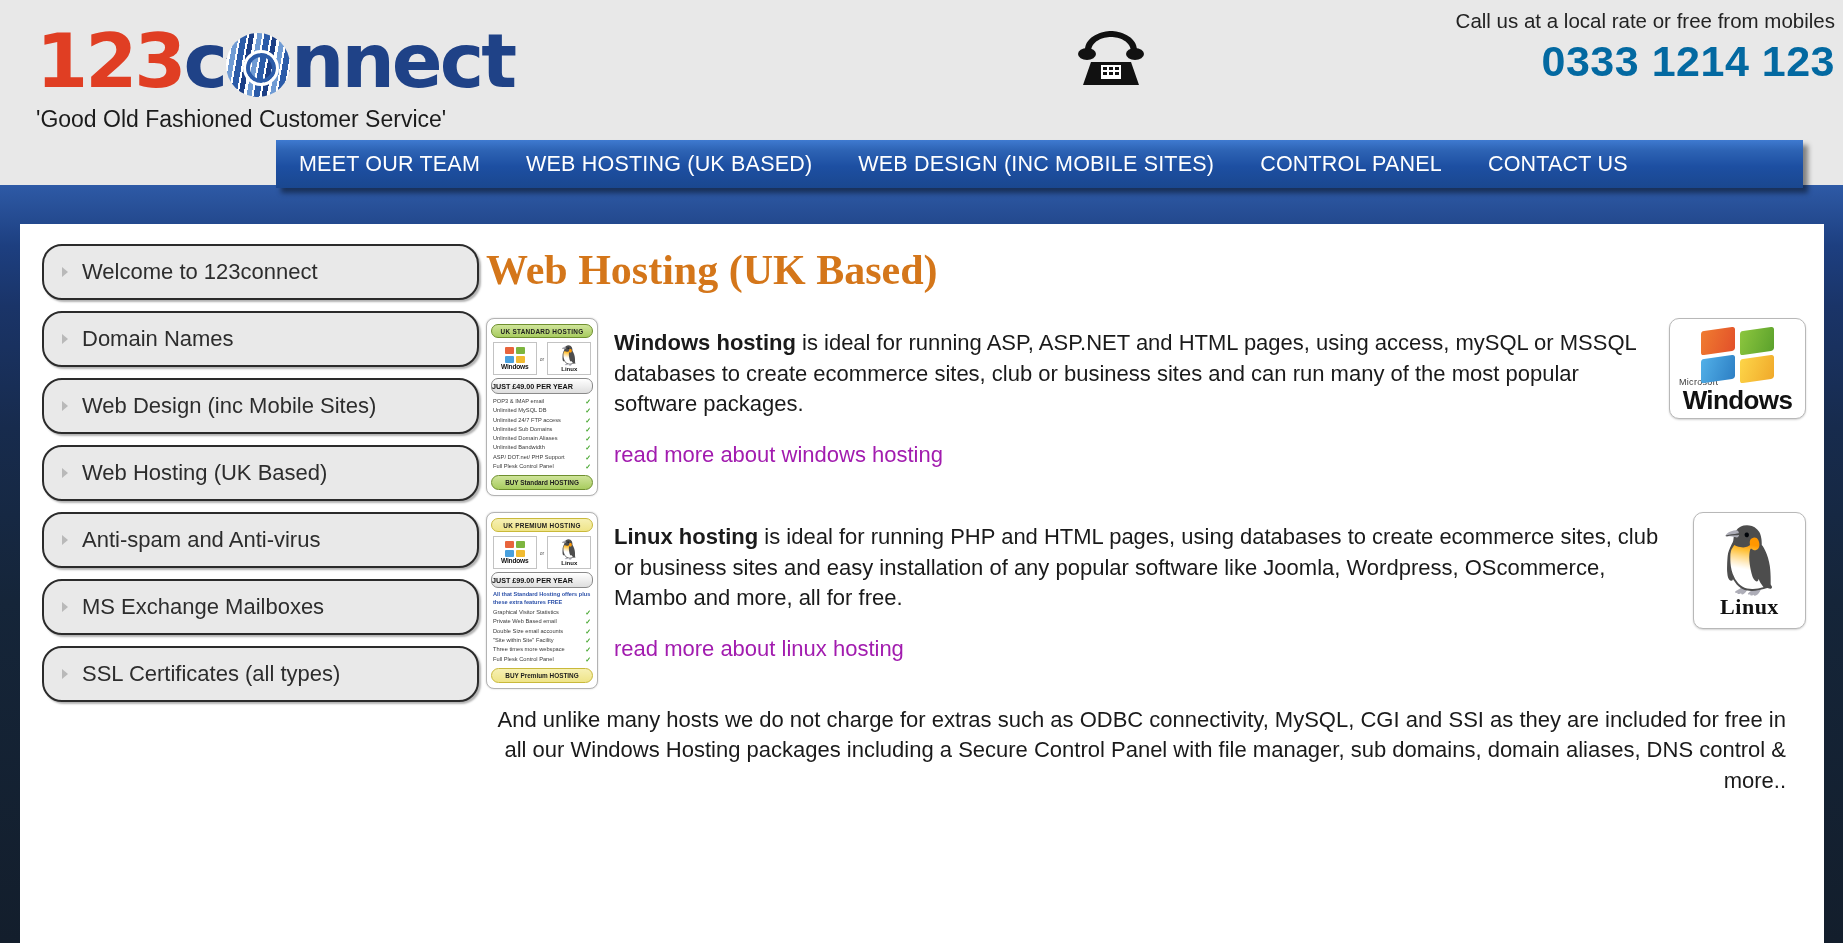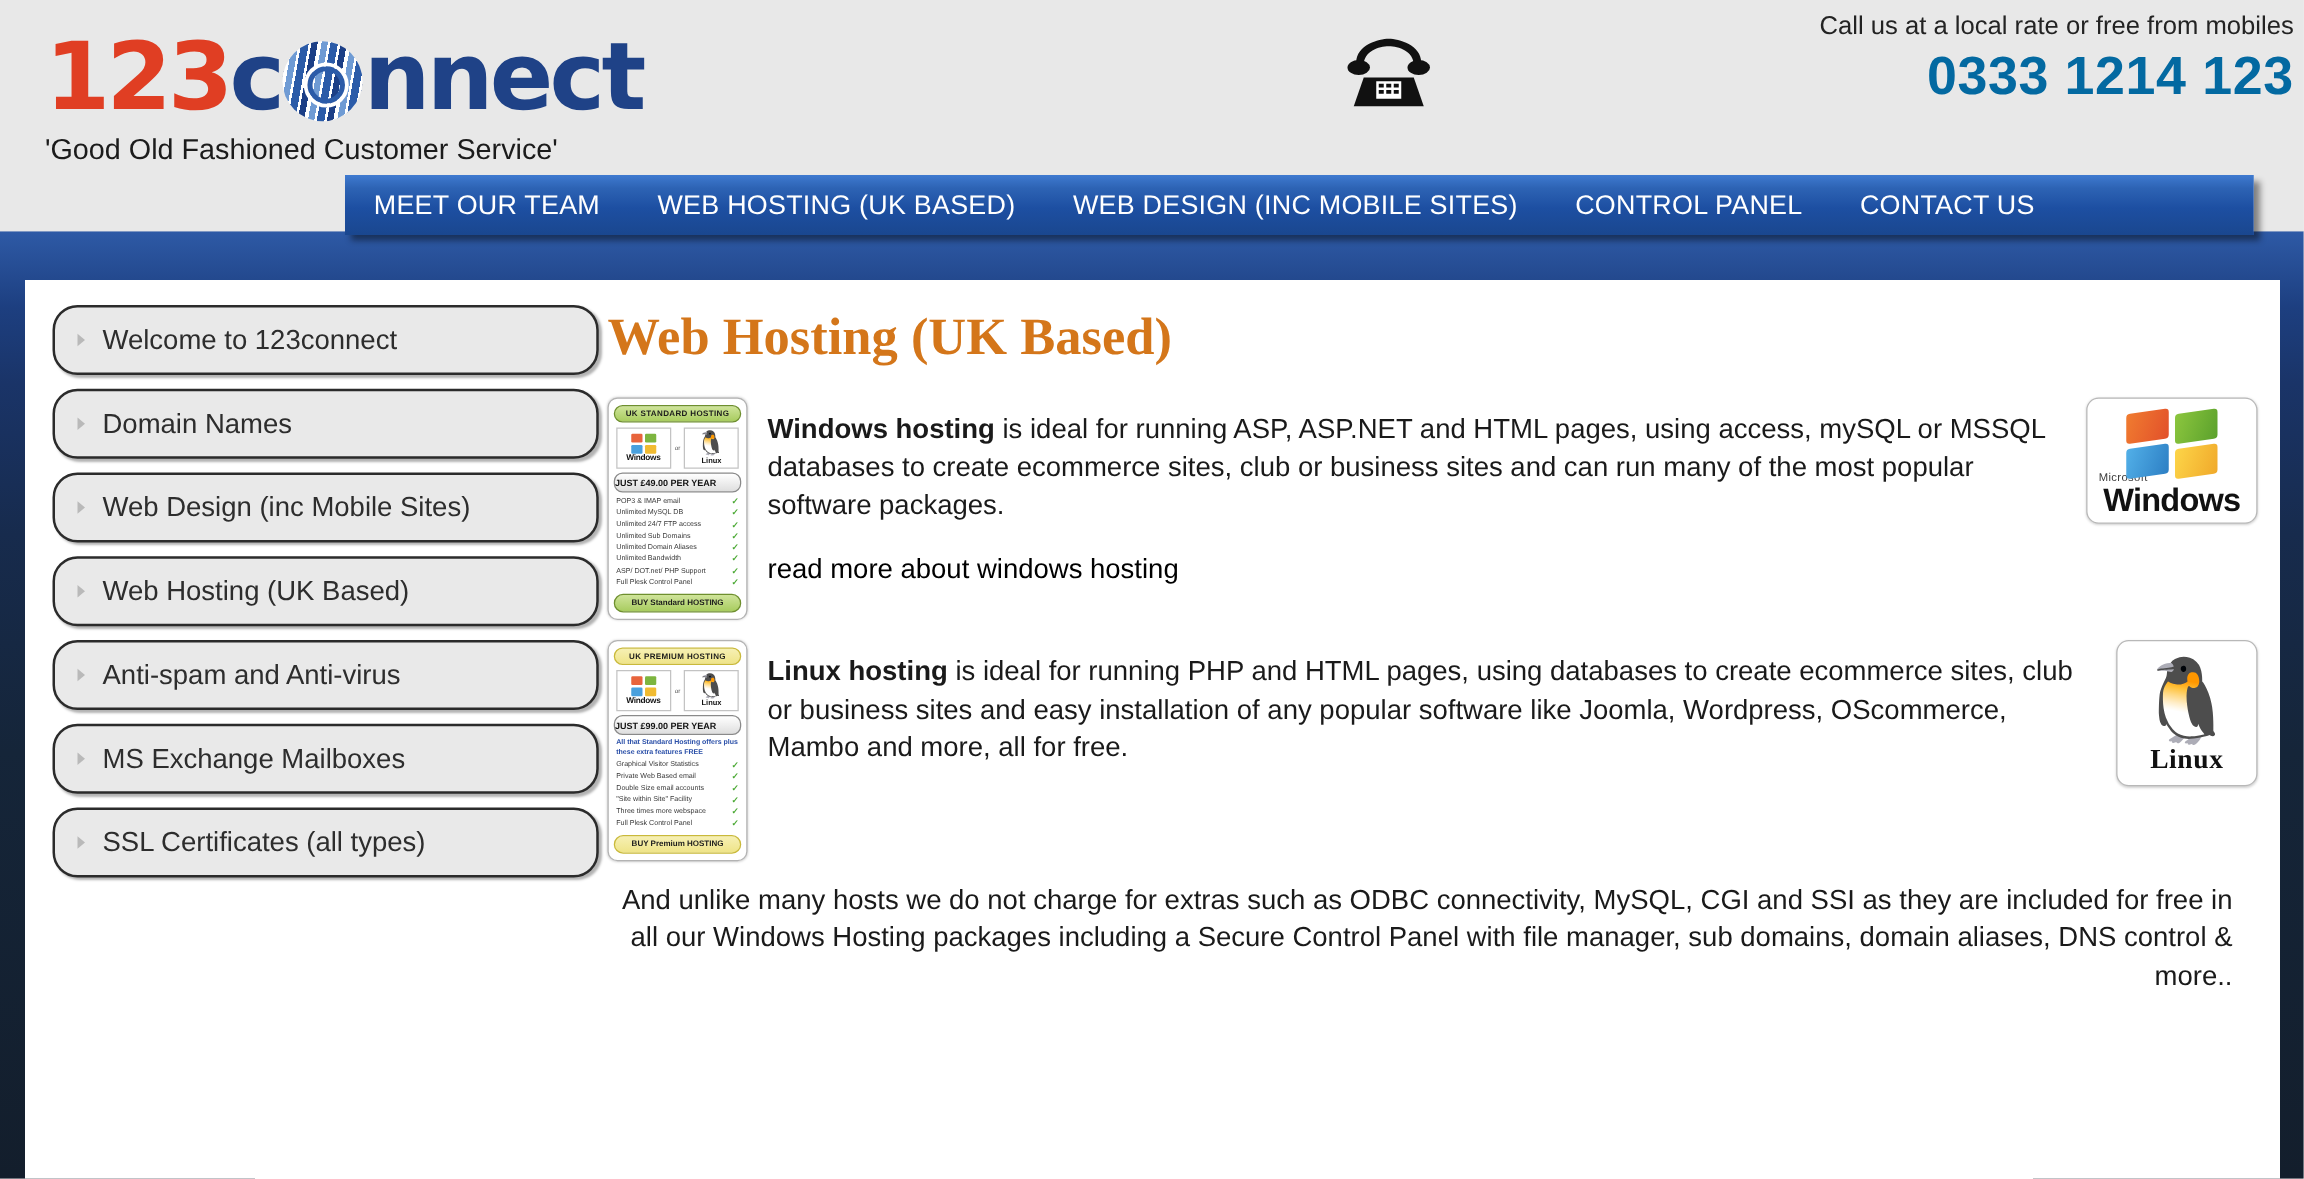--- a/index.html
+++ b/index.html
@@ -306,21 +306,21 @@
   .hosting-para {
     font-size: 22px;
     line-height: 30.5px;
     color: #1a1a1a;
   }
   .hosting-para b { font-weight: bold; }
   .read-more {
     display: inline-block;
     margin-top: 22px;
     font-size: 22px;
-    color: #000000;
+    color: #a21caf;
     cursor: pointer;
     text-align: right;
   }
 
   
   .os-badge {
     flex: none;
     margin-left: 14px;
     border: 1px solid #b8b8b8;
     border-radius: 10px;
@@ -561,20 +561,21 @@
           </div>
         <div class="pc-feat">
             <span>Full Plesk Control Panel</span>
             <span class="pc-tick">✓</span>
           </div>
         <div class="pc-buy prem">BUY Premium HOSTING</div>
       </div>
 
       <div class="hosting-text">
         <p class="hosting-para"><b>Linux hosting</b><span> is ideal for running PHP and HTML pages, using databases to create ecommerce sites, club or business sites and easy installation of any popular software like Joomla, Wordpress, OScommerce, Mambo and more, all for free.</span></p>
+        <a class="read-more">read more about linux hosting</a>
       </div>
 
       <div class="os-badge" id="linux-badge">
         <div class="tux">🐧</div>
         <div class="linux-word">Linux</div>
       </div>
     </div>
 
     <p id="closing-para">And unlike many hosts we do not charge for extras such as ODBC connectivity, MySQL, CGI and SSI as they are included for free in all our Windows Hosting packages including a Secure Control Panel with file manager, sub domains, domain aliases, DNS control &amp; more..</p>
 

